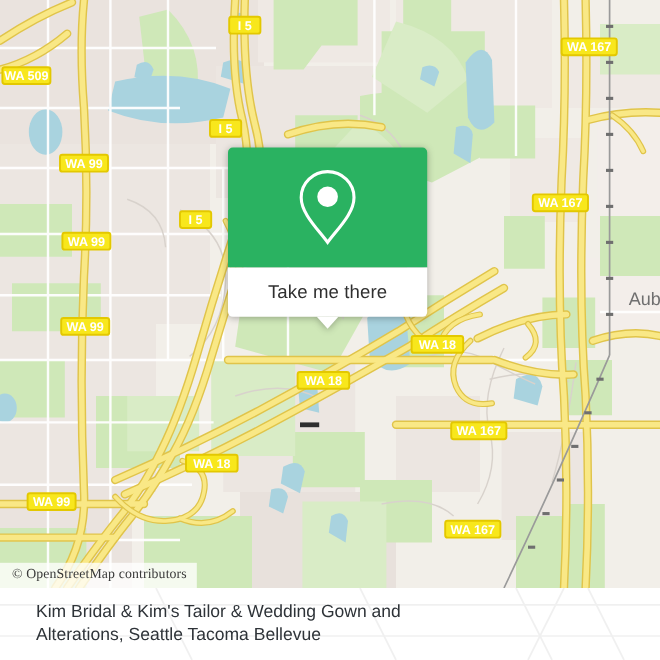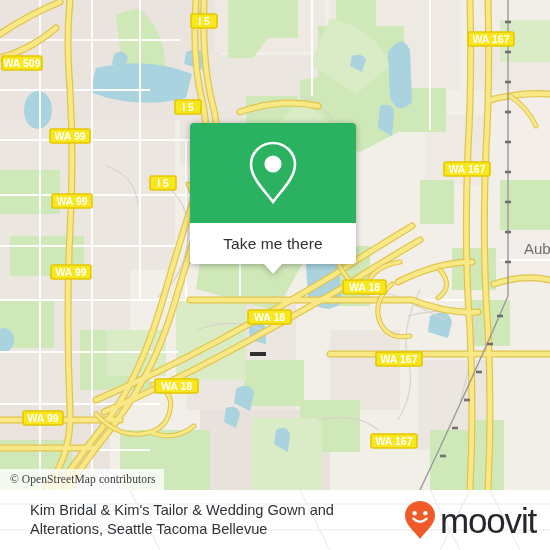--- a/index.html
+++ b/index.html
@@ -435,24 +435,15 @@
         <path d="M130 0 L160 60"></path>
         <path d="M300 0 L330 60"></path>
         <path d="M430 0 L460 60"></path>
         <path d="M490 0 L520 60"></path>
         <path d="M470 0 L440 60"></path>
       </g>
     </svg>
 
     <div id="footer-title">Kim Bridal &amp; Kim's Tailor &amp; Wedding Gown and Alterations, Seattle Tacoma Bellevue</div>
 
-    <div id="brand">
-      <svg width="34" height="40" viewBox="0 0 34 40">
-        <path d="M17 1 C8.7 1 2 7.6 2 15.6 C2 25 12 32 17 39 C22 32 32 25 32 15.6 C32 7.6 25.3 1 17 1 Z" fill="#ef5a28"></path>
-        <circle cx="11.6" cy="13.2" r="2.2" fill="#ffffff"></circle>
-        <circle cx="22.4" cy="13.2" r="2.2" fill="#ffffff"></circle>
-        <path d="M10.4 18.6 q6.6 6.4 13.2 0" fill="none" stroke="#ffffff" stroke-width="2.3" stroke-linecap="round"></path>
-      </svg>
-      <span id="brand-word">moovit</span>
-    </div>
   </div>
 
 </div>
 
 </body></html>

